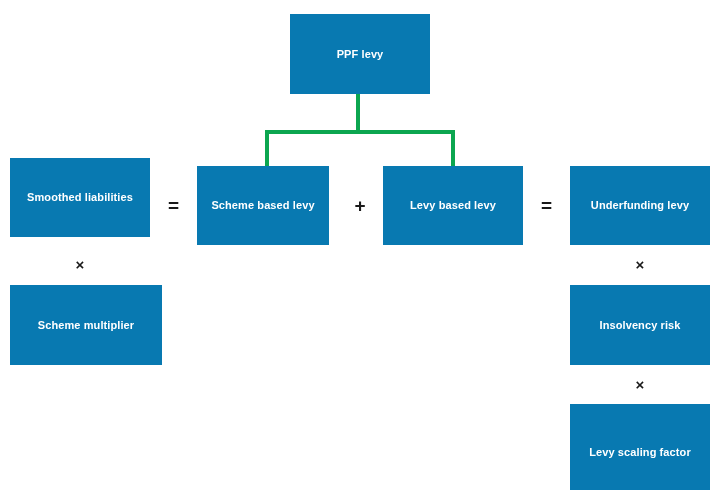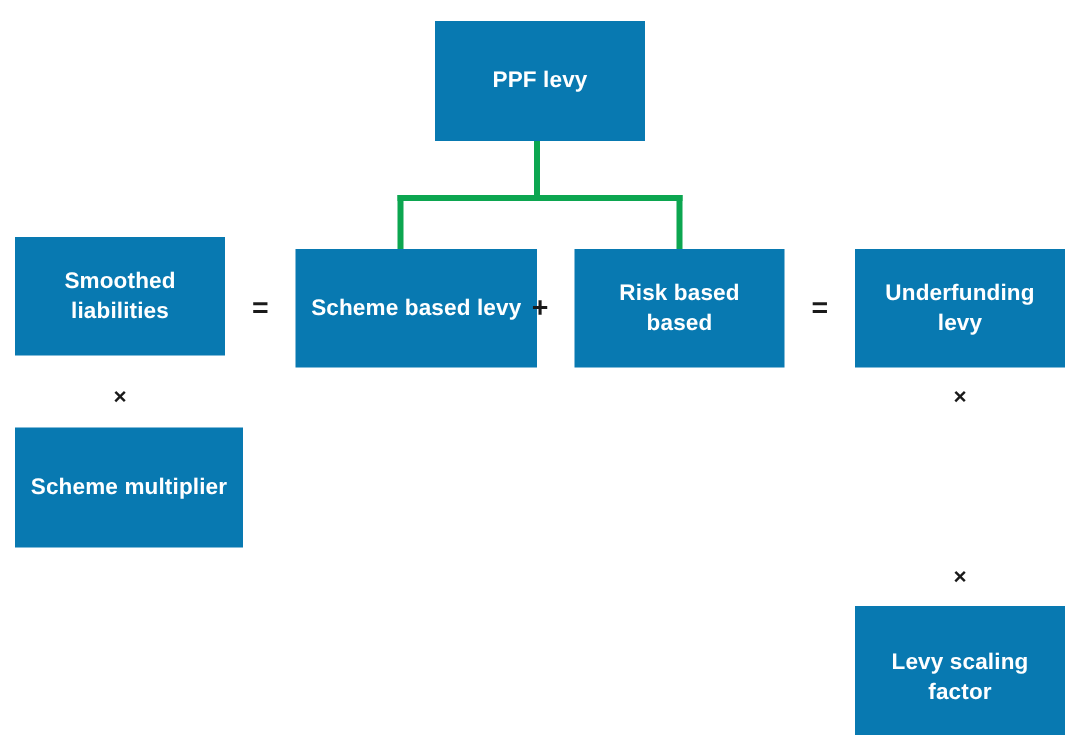--- a/index.html
+++ b/index.html
@@ -22,21 +22,21 @@
   }
   .box {
     position: absolute;
     background: #0879b1;
     color: #ffffff;
     display: flex;
     align-items: center;
     justify-content: center;
     text-align: center;
     font-weight: bold;
-    font-size: 15px;
+    font-size: 11px;
     line-height: 1.32;
     letter-spacing: 0.1px;
     box-sizing: border-box;
     padding: 2px 6px;
     -webkit-font-smoothing: antialiased;
   }
   .box span {
     display: block;
     width: 100%;
   }
@@ -65,21 +65,21 @@
 
   
   #conn-stem-top   { left: 356px; top: 94px;  width: 4px;   height: 40px; }
   #conn-horizontal { left: 265px; top: 130px; width: 190px; height: 4px; }
   #conn-drop-left  { left: 265px; top: 130px; width: 4px;   height: 38px; }
   #conn-drop-right { left: 451px; top: 130px; width: 4px;   height: 38px; }
 
   
   #box-smoothed-liabilities { left: 10px;  top: 158px; width: 140px; height: 79px; }
   #op-equals-left           { left: 150px; top: 166px; width: 47px;  height: 79px; }
-  #box-scheme-based-levy    { left: 197px; top: 166px; width: 161px; height: 79px; }
+  #box-scheme-based-levy    { left: 197px; top: 166px; width: 132px; height: 79px; }
   #op-plus                  { left: 337px; top: 166px; width: 46px;  height: 79px; }
   #box-risk-based-levy      { left: 383px; top: 166px; width: 140px; height: 79px; }
   #op-equals-right          { left: 523px; top: 166px; width: 47px;  height: 79px; }
   #box-underfunding-risk    { left: 570px; top: 166px; width: 140px; height: 79px; }
 
   
   #op-times-left      { left: 10px;  top: 252px; width: 140px; height: 25px; }
   #op-times-right-1   { left: 570px; top: 252px; width: 140px; height: 25px; }
   #op-times-right-2   { left: 570px; top: 372px; width: 140px; height: 25px; }
 
@@ -114,21 +114,21 @@
 
   <div class="box" id="box-scheme-based-levy">
     <span>Scheme based levy</span>
   </div>
 
   <div class="op" id="op-plus">
     <span>+</span>
   </div>
 
   <div class="box" id="box-risk-based-levy">
-    <span>Risk based based</span>
+    <span>Levy based levy</span>
   </div>
 
   <div class="op" id="op-equals-right">
     <span>=</span>
   </div>
 
   <div class="box" id="box-underfunding-risk">
     <span>Underfunding levy</span>
   </div>
 
@@ -141,18 +141,21 @@
   </div>
 
   <div class="op mul" id="op-times-right-2">
     <span>×</span>
   </div>
 
   <div class="box" id="box-scheme-multiplier">
     <span>Scheme multiplier</span>
   </div>
 
+  <div class="box" id="box-insolvency-risk">
+    <span>Insolvency risk</span>
+  </div>
 
   <div class="box" id="box-levy-scaling-factor">
     <span>Levy scaling factor</span>
   </div>
 
 </div>
 
 </body></html>

